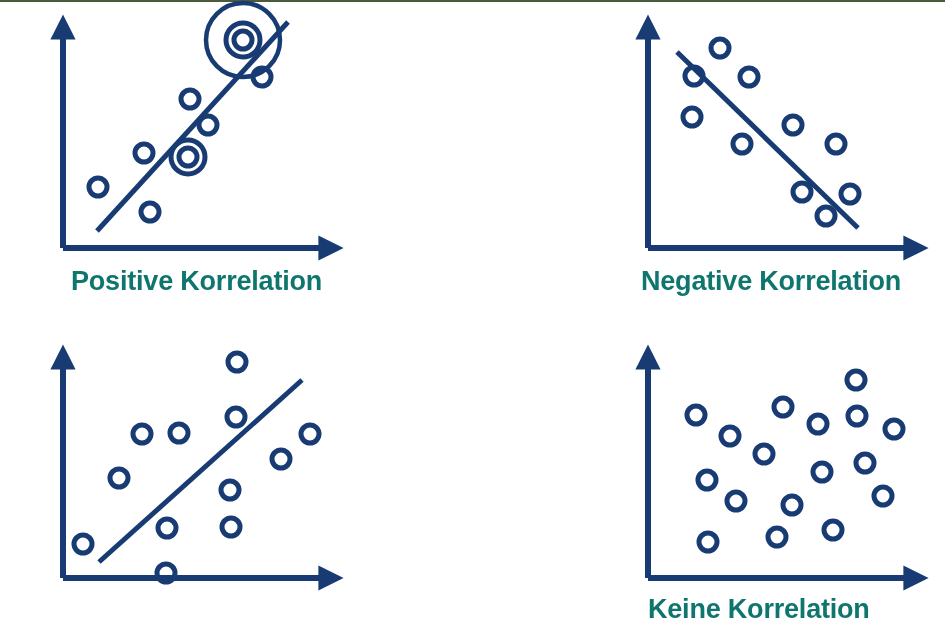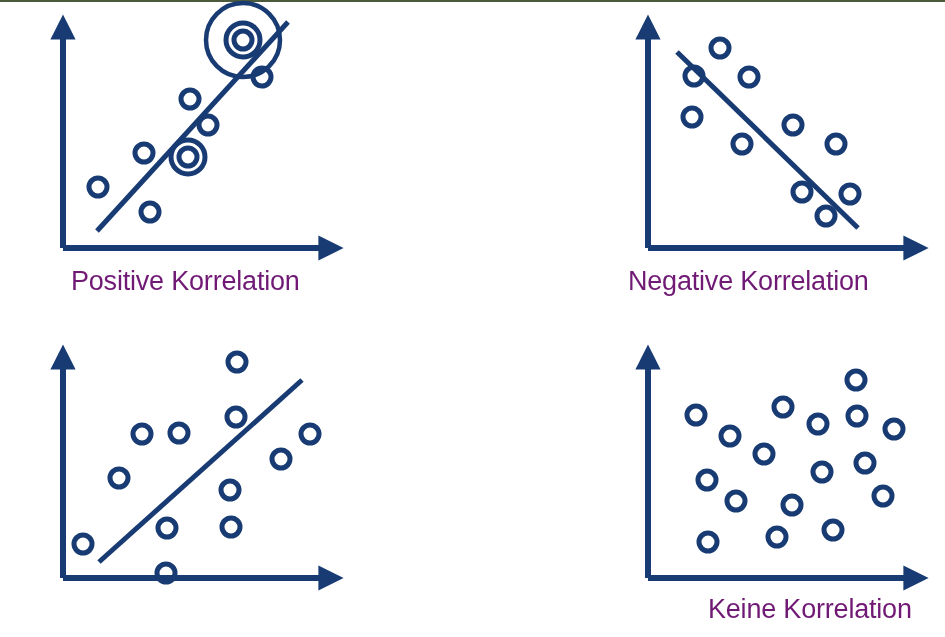--- a/index.html
+++ b/index.html
@@ -24,37 +24,37 @@
     background: #4a5a3a;
   }
   .panel {
     position: absolute;
   }
   .panel svg {
     display: block;
   }
   .caption {
     position: absolute;
-    color: #701a75;
+    color: #0f766e;
     font-family: "Liberation Sans", sans-serif;
     font-size: 27px;
-    font-weight: 400;
+    font-weight: 700;
     letter-spacing: -0.2px;
     white-space: nowrap;
   }
   
   #panel-positive      { left: 40px;  top: 0px;   width: 360px; height: 262px; }
   #panel-negative      { left: 626px; top: 0px;   width: 319px; height: 262px; }
   #panel-weak-positive { left: 40px;  top: 330px; width: 360px; height: 262px; }
   #panel-none          { left: 626px; top: 330px; width: 319px; height: 262px; }
 
   #caption-positive      { left: 71px;  top: 266px; }
-  #caption-negative      { left: 628px; top: 266px; }
+  #caption-negative      { left: 641px; top: 266px; }
   #caption-weak-positive { left: 3px;   top: 594px; }
-  #caption-none          { left: 708px; top: 594px; }
+  #caption-none          { left: 648px; top: 594px; }
 </style>
 </head>
 <body>
 
 <div id="page">
 
   <div class="top-rule"></div>
 
   <div class="panel" id="panel-positive">
     <svg width="360" height="262" viewBox="0 0 360 262">

